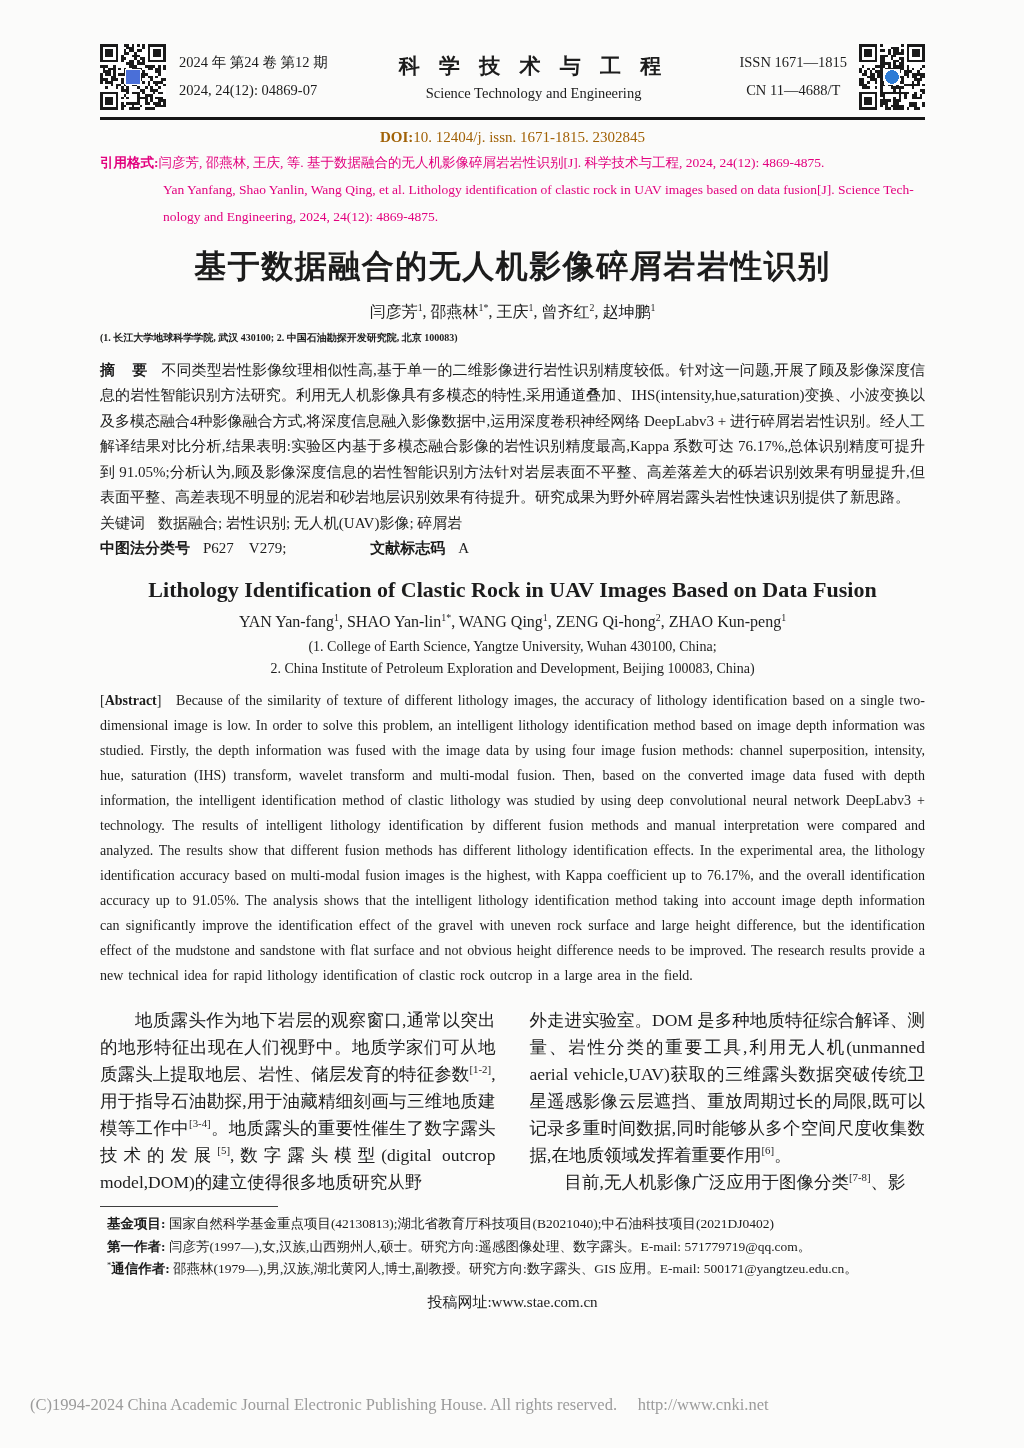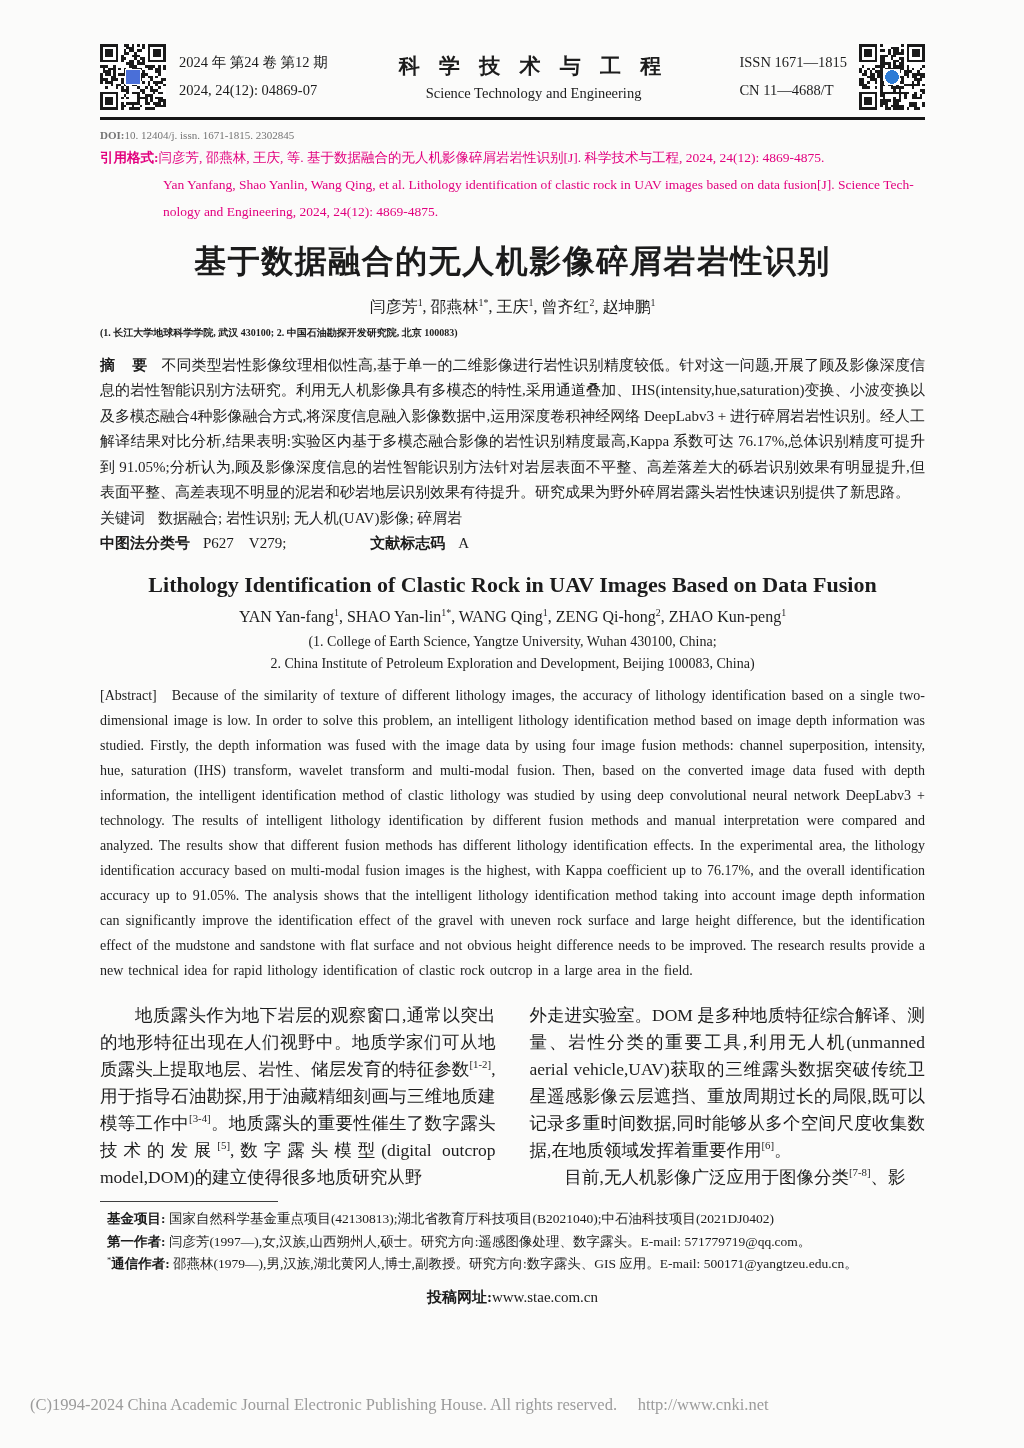--- a/index.html
+++ b/index.html
@@ -14,24 +14,24 @@
     color:#1c1c1c;
     overflow:hidden;
   }
   
   .masthead{display:flex;align-items:center;}
   .qr{width:66px;height:66px;flex:0 0 auto;background:#fff;}
   .issue-info{margin-left:13px;font-size:14.5px;line-height:1.9;white-space:nowrap;}
   .journal-names{flex:1;text-align:center;}
   .journal-cn{font-size:21px;letter-spacing:7px;font-weight:600;}
   .journal-en{font-size:14.5px;margin-top:5px;}
-  .issn-info{text-align:left;margin-right:12px;font-size:14.5px;line-height:1.9;white-space:nowrap;}
+  .issn-info{text-align:center;margin-right:12px;font-size:14.5px;line-height:1.9;white-space:nowrap;}
   .head-rule{height:2.5px;background:#161616;margin-top:7px;}
   
-  .doi{color:#737373;font-size:11px;margin-top:9px;}
+  .doi{color:#a16207;font-size:15px;margin-top:9px;text-align:center;}
   .cite{color:#e2007e;font-size:13.5px;line-height:27px;margin-top:3px;}
   .cite-en{margin-left:63px;}
   .doi b,.cite b{font-weight:bold;}
   
   .title-cn{font-size:32px;font-weight:bold;text-align:center;letter-spacing:1.5px;margin:15px 0 0;}
   .authors-cn{text-align:center;font-size:16px;margin-top:13px;}
   .affil-cn{text-align:left;font-size:10px;margin-top:8px;font-weight:bold;}
   sup{font-size:0.62em;line-height:0;}
   
   .abs-cn{margin-top:13px;font-size:15px;line-height:25.5px;text-align:justify;}
@@ -41,34 +41,34 @@
   .clc{font-size:15px;line-height:25.5px;}
   .clc .lbl{font-weight:bold;}
   .clc .v1{margin-left:13px;margin-right:44px;}
   .clc .lbl2{margin-left:40px;}
   .clc .v2{margin-left:13px;}
   
   .title-en{font-size:22px;font-weight:bold;text-align:center;margin:15px 0 0;}
   .authors-en{text-align:center;font-size:16px;margin-top:10px;}
   .affil-en{text-align:center;font-size:14px;line-height:22px;margin-top:5px;}
   .abs-en{margin-top:8px;font-size:14px;line-height:25px;text-align:justify;word-spacing:1.5px;}
-  .abs-en b,.kw-en b{font-weight:normal;}
+  .abs-en b,.kw-en b{font-weight:bold;}
   .kw-en{font-size:14px;line-height:25px;text-align:justify;}
   
   .columns{display:flex;gap:34px;margin-top:19px;}
   .col{flex:1;font-size:17.5px;line-height:27px;text-align:justify;}
   .col p{margin:0;}
   .col p.indent{text-indent:2em;}
   
   .foot-sep{width:178px;height:1.5px;background:#3d3d3d;margin-top:10px;}
   .footnotes{margin-top:6px;font-size:13.5px;line-height:22.5px;padding-left:7px;}
   .footnotes b{font-weight:bold;}
   .fn-line{white-space:nowrap;}
   .submit{text-align:center;font-size:15px;margin-top:12px;}
-  .submit b{font-weight:bold;}
+  .submit b{font-weight:normal;}
   
   .copyright{position:absolute;left:30px;top:1394px;color:#9b9b9b;font-size:16.5px;white-space:nowrap;}
 </style>
 </head>
 <body>
 
 <div class="page">
 
   <header class="masthead">
     <svg class="qr" id="qr-left" viewBox="0 0 25 25" shape-rendering="crispEdges">

